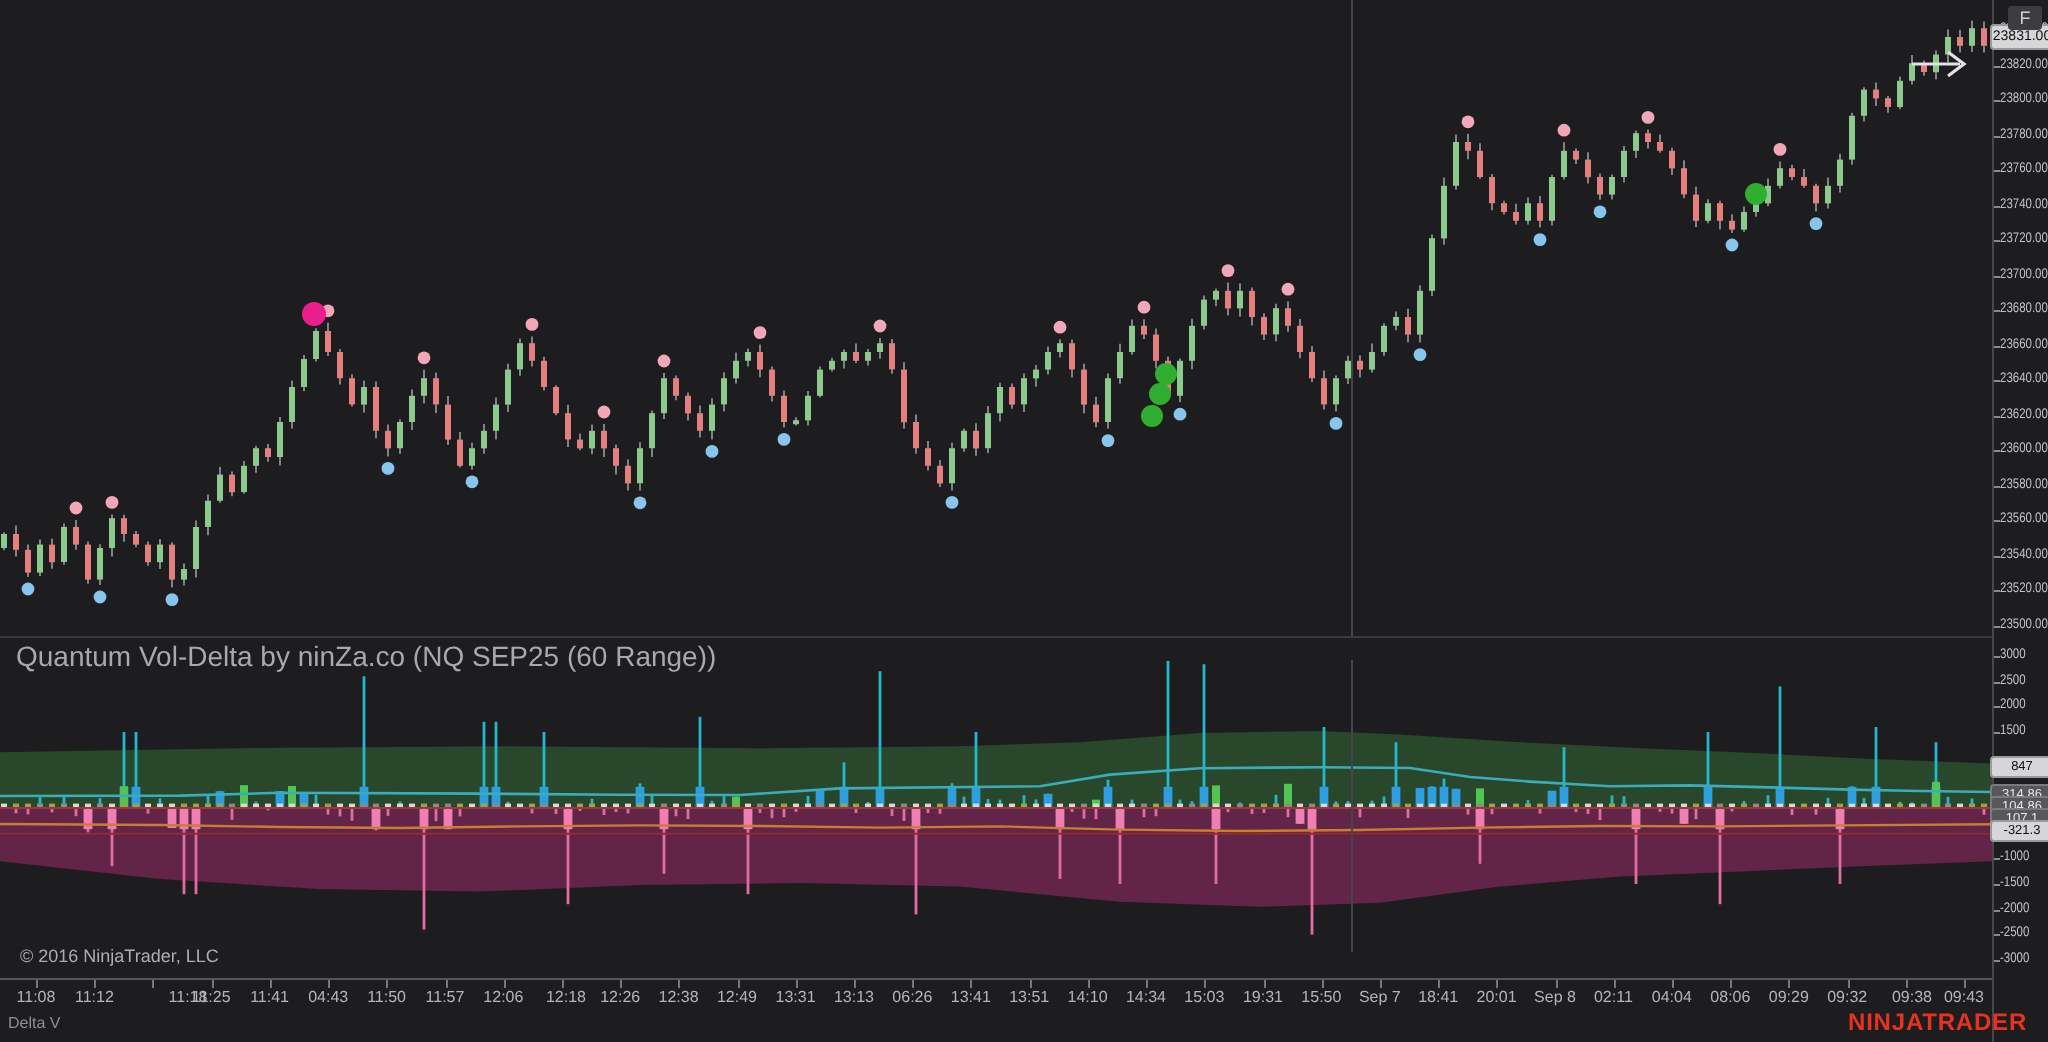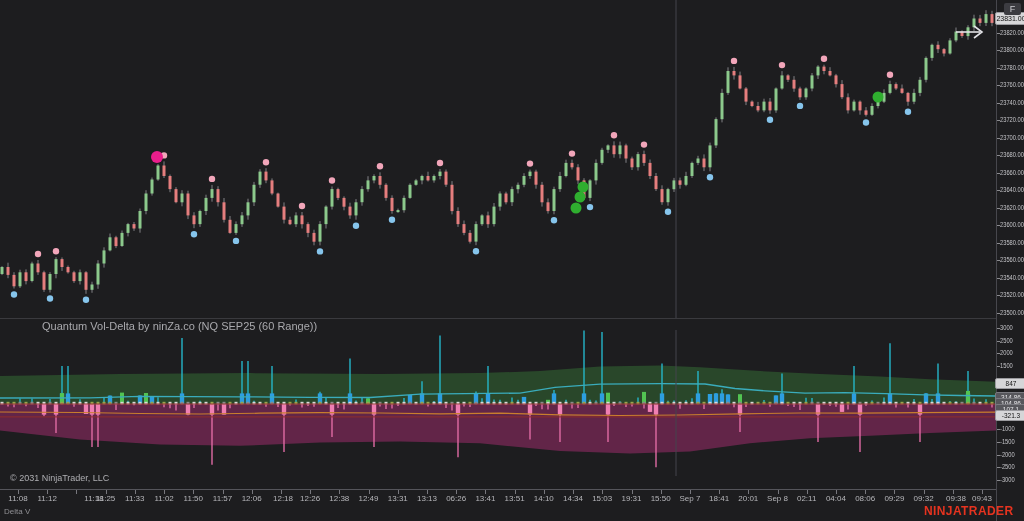--- a/index.html
+++ b/index.html
@@ -2,21 +2,21 @@
 <html><head>
 <meta charset="utf-8">
 <style>
   html,body{margin:0;padding:0;background:#111;}
   #chart-root{position:relative;width:1024px;height:521px;background:#1d1d1f;overflow:hidden;
     font-family:"Liberation Sans",sans-serif;-webkit-font-smoothing:antialiased;}
   svg{position:absolute;left:0;display:block;}
   #price-svg{top:0;}
   #delta-svg{top:330px;}
   .hline{position:absolute;left:0;width:1024px;height:1px;background:#3a3a3e;}
-  #indicator-label{position:absolute;left:8px;top:320px;font-size:11px;color:#a9a9ad;margin-left:34px;}
+  #indicator-label{position:absolute;left:8px;top:320px;font-size:14px;color:#a9a9ad;}
   #axis-col{position:absolute;left:996px;top:0;width:28px;height:521px;border-left:1px solid #47474d;background:#1d1d1f;}
   .axlabel{position:absolute;left:3px;font-size:7px;color:#c3c3c7;transform:scaleX(.82);transform-origin:left center;white-space:nowrap;}
   .axtick{position:absolute;left:0;width:3px;height:1px;background:#8a8a8e;}
   .badge{position:absolute;left:-2px;width:30px;height:9px;border-radius:2px;font-size:6.5px;line-height:9px;text-align:center;white-space:nowrap;}
   .badge.white{background:#d6d6d8;color:#111;border:1px solid #9a9a9e;}
   .badge.gray{background:#57575c;color:#e8e8ea;border:1px solid #7a7a80;}
   #f-button{position:absolute;left:1004px;top:3px;width:17px;height:12px;background:#3c3c41;color:#cfcfd3;
     font-size:9px;line-height:12px;text-align:center;border-radius:2px;}
   #goto-arrow{position:absolute;left:952px;top:24px;width:36px;height:16px;}
   #copyright{position:absolute;left:10px;top:473px;font-size:9px;color:#aeaeb2;}
@@ -879,36 +879,36 @@
       <div class="badge white" style="top:410px">-321.3</div>
     </div>
 
   <div id="f-button">F</div>
 
   <svg id="goto-arrow" viewBox="0 0 36 16">
     <line x1="4" y1="8" x2="28" y2="8" stroke="#e2e2e6" stroke-width="1.6"></line>
     <path d="M22 2 L30 8 L22 14" fill="none" stroke="#e2e2e6" stroke-width="1.6"></path>
   </svg>
 
-  <div id="copyright">© 2031 NinjaTrader, LLC</div>
+  <div id="copyright">© 2016 NinjaTrader, LLC</div>
   <div id="time-axis-line"></div>
   <div id="delta-v-label">Delta V</div>
   <div id="nt-logo">NINJATRADER</div>
 <div class="ttick" style="left:18.0px"></div>
     <div class="tlabel" style="left:18.0px">11:08</div>
     <div class="ttick" style="left:47.2px"></div>
     <div class="tlabel" style="left:47.2px">11:12</div>
     <div class="ttick" style="left:76.4px"></div>
     <div class="tlabel" style="left:94px">11:18</div>
     <div class="ttick" style="left:105.6px"></div>
     <div class="tlabel" style="left:105.6px">11:25</div>
     <div class="ttick" style="left:134.8px"></div>
-    <div class="tlabel" style="left:134.8px">11:33</div>
+    <div class="tlabel" style="left:134.8px">11:41</div>
     <div class="ttick" style="left:164.1px"></div>
-    <div class="tlabel" style="left:164.1px">11:02</div>
+    <div class="tlabel" style="left:164.1px">04:43</div>
     <div class="ttick" style="left:193.3px"></div>
     <div class="tlabel" style="left:193.3px">11:50</div>
     <div class="ttick" style="left:222.5px"></div>
     <div class="tlabel" style="left:222.5px">11:57</div>
     <div class="ttick" style="left:251.7px"></div>
     <div class="tlabel" style="left:251.7px">12:06</div>
     <div class="ttick" style="left:280.9px"></div>
     <div class="tlabel" style="left:283px">12:18</div>
     <div class="ttick" style="left:310.1px"></div>
     <div class="tlabel" style="left:310.1px">12:26</div>

